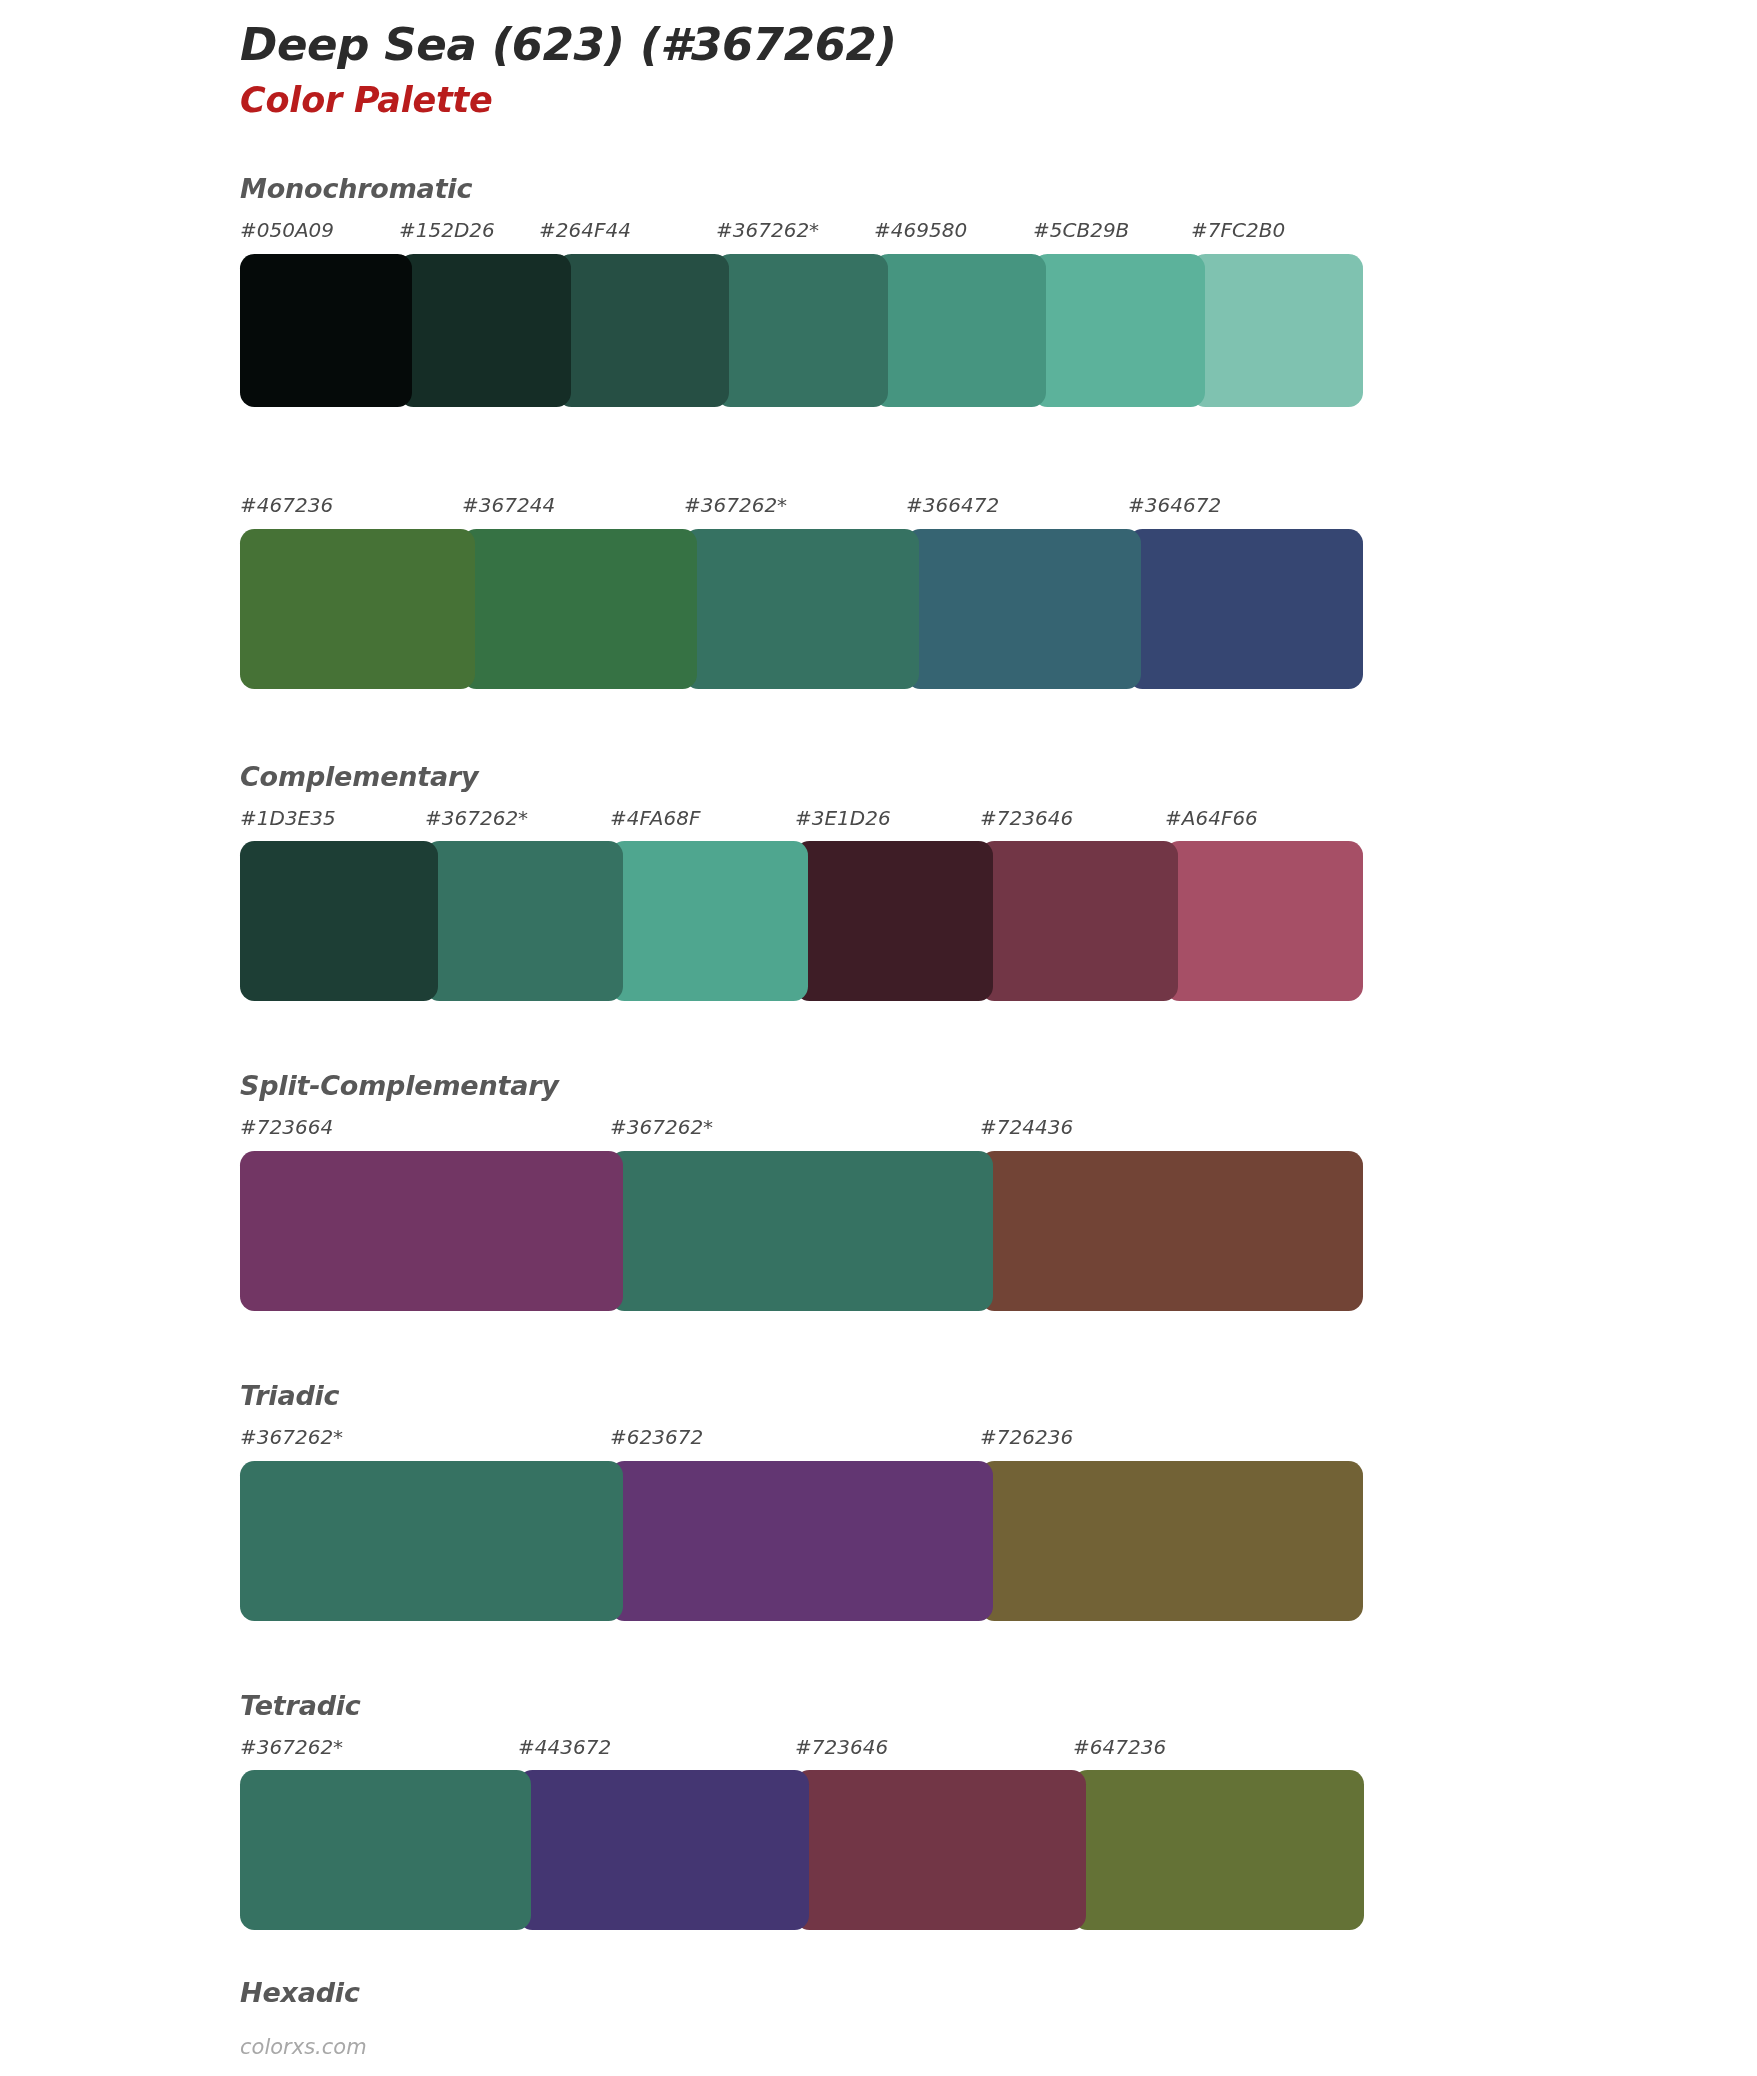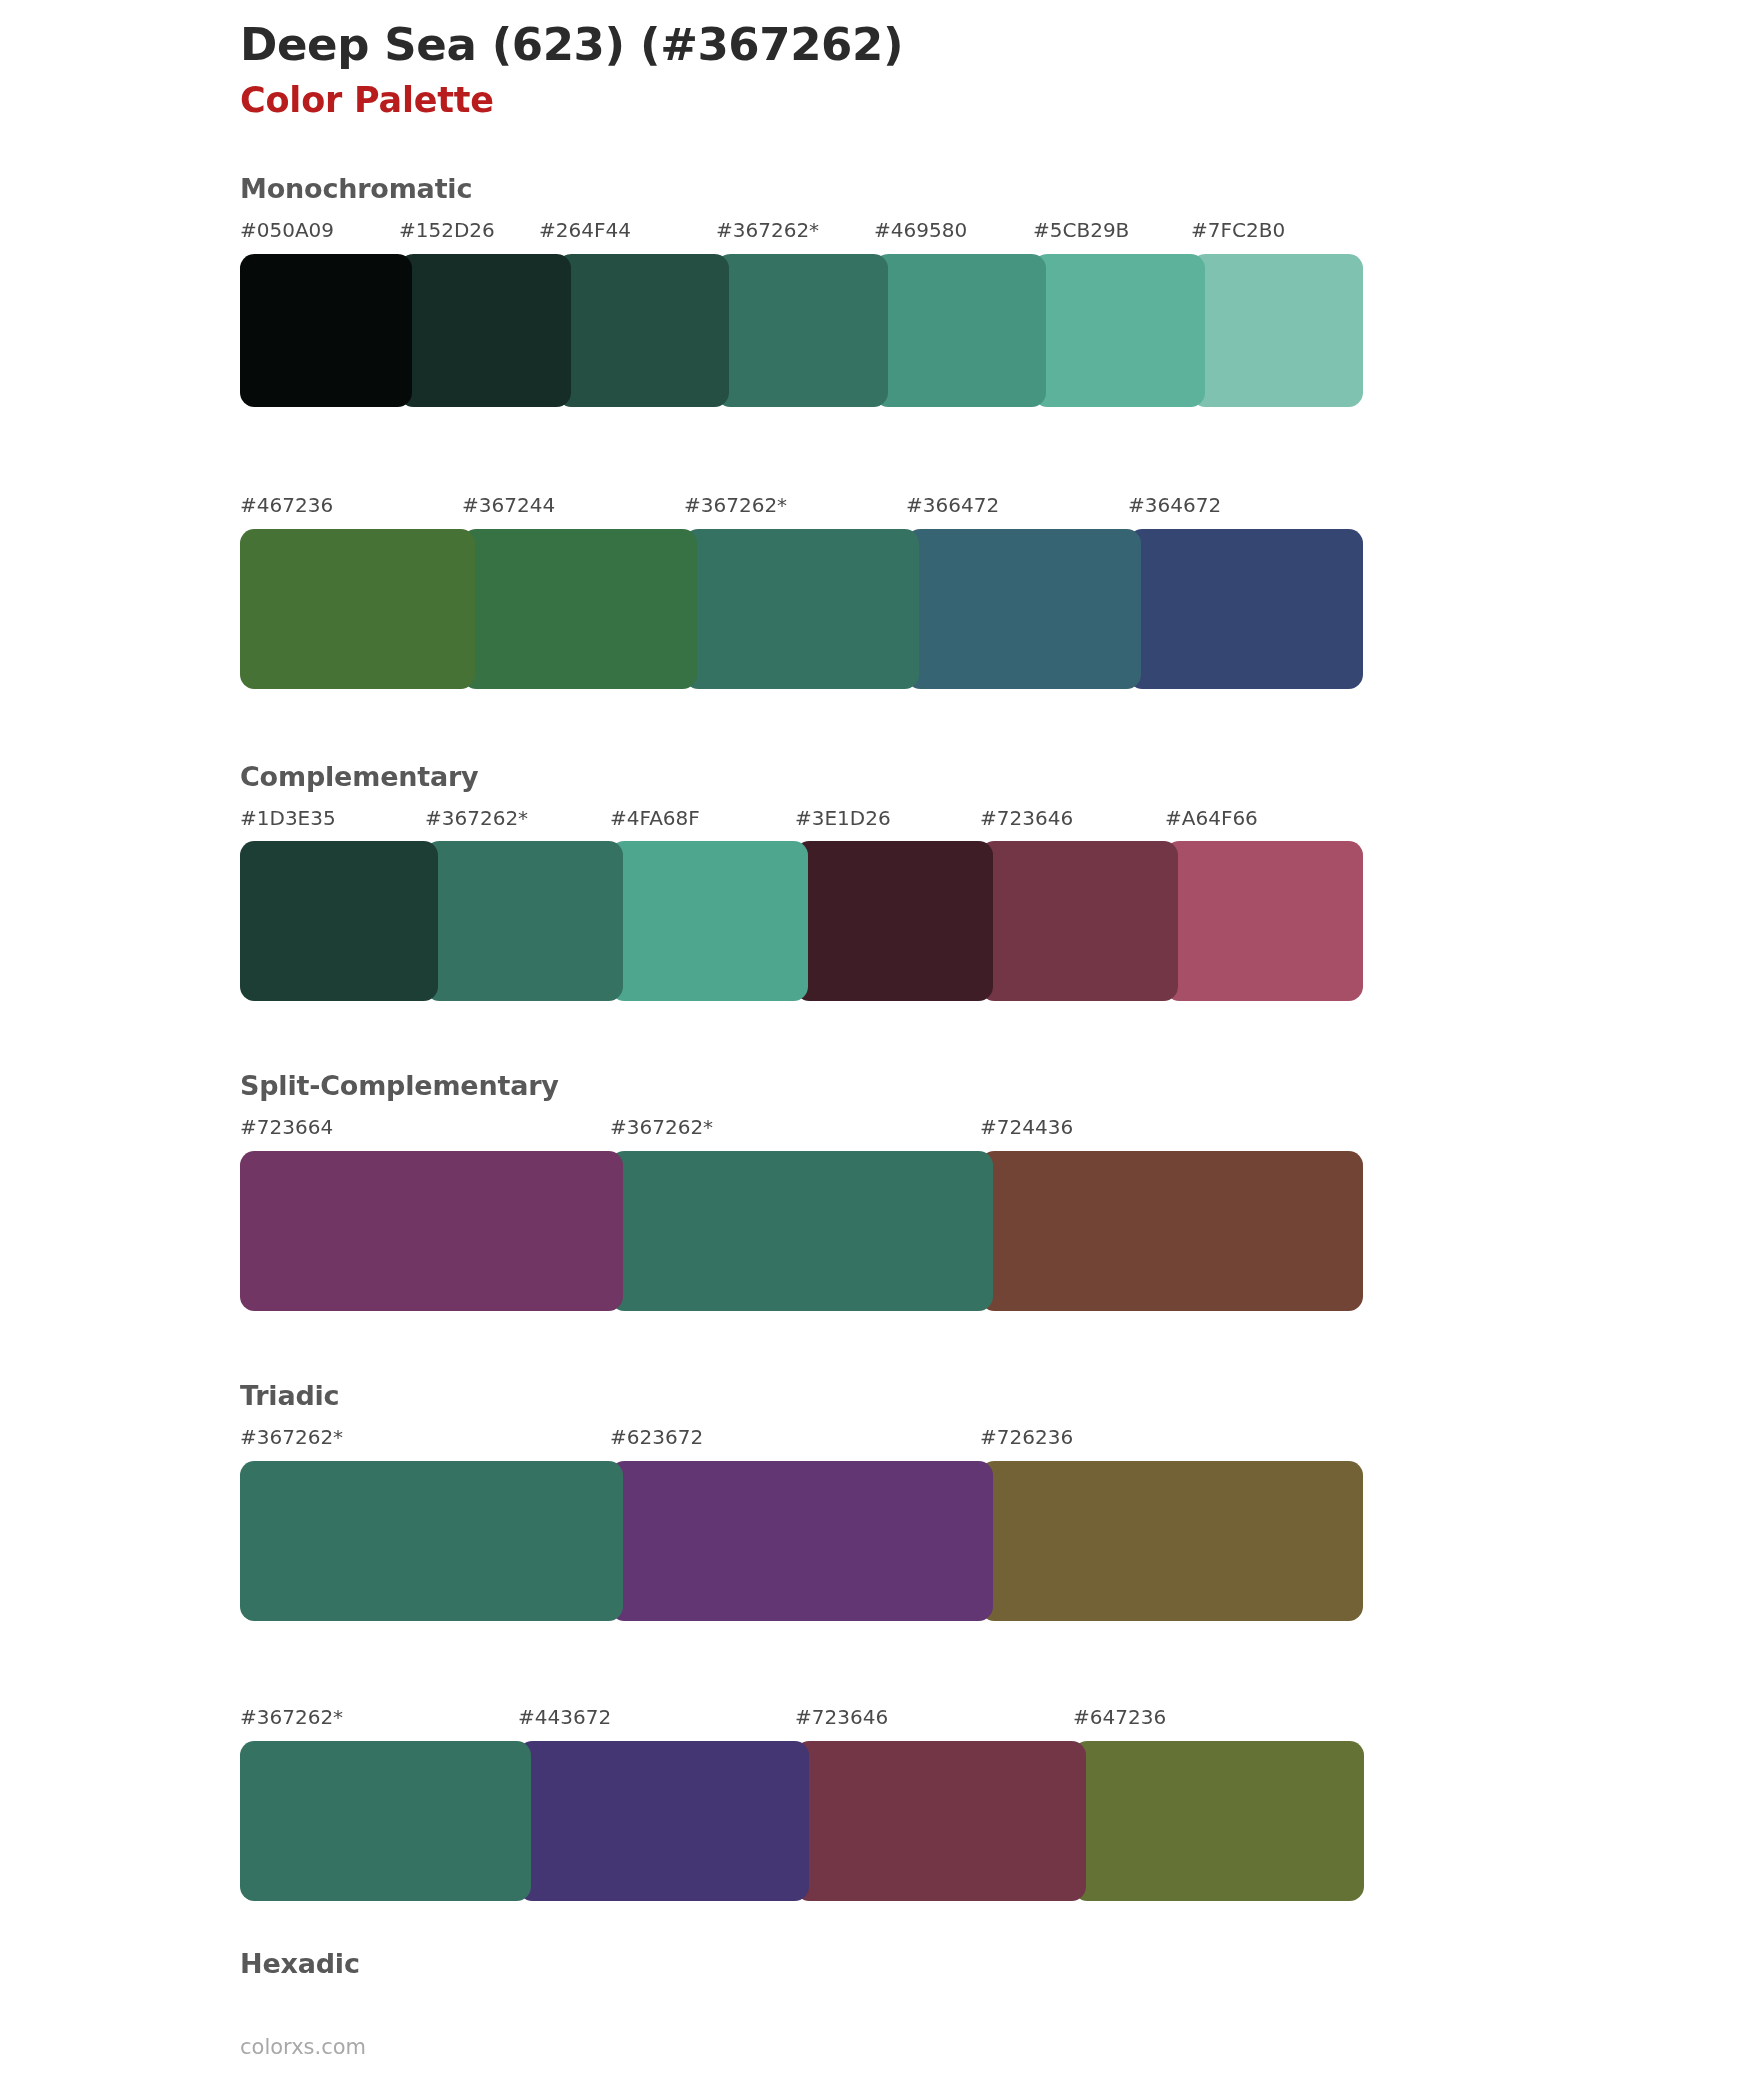--- a/index.html
+++ b/index.html
@@ -10,20 +10,21 @@
     background: #ffffff;
     font-family: "DejaVu Sans", "Liberation Sans", sans-serif;
   }
 
   #page {
     position: relative;
     width: 1663px;
     height: 2077px;
     background: #ffffff;
     overflow: hidden;
+    font-style: italic;
   }
 
   
   .header {
     position: absolute;
     left: 240px;
     top: 17.6px;
     width: 1358px;
   }
 
@@ -211,20 +212,21 @@
           <div class="hex-label" style="left: 740px;">#726236</div>
         </div>
         <div class="swatch-row h-tri">
           <div class="swatch" title="#367262*" style="left: 0px; width: 383px; background: rgb(54, 114, 98); z-index: 3;"></div>
           <div class="swatch" title="#623672" style="left: 370px; width: 383px; background: rgb(98, 54, 114); z-index: 2;"></div>
           <div class="swatch" title="#726236" style="left: 740px; width: 383px; background: rgb(114, 98, 54); z-index: 1;"></div>
         </div>
       </div>
       <div style="height: 70px;"></div>
       <div class="section">
+        <div class="section-title">Tetradic</div>
         <div class="labels">
           <div class="hex-label" style="left: 0px;">#367262*</div>
           <div class="hex-label" style="left: 278px;">#443672</div>
           <div class="hex-label" style="left: 555px;">#723646</div>
           <div class="hex-label" style="left: 833px;">#647236</div>
         </div>
         <div class="swatch-row h-tet">
           <div class="swatch" title="#367262*" style="left: 0px; width: 291px; background: rgb(54, 114, 98); z-index: 4;"></div>
           <div class="swatch" title="#443672" style="left: 278px; width: 291px; background: rgb(68, 54, 114); z-index: 3;"></div>
           <div class="swatch" title="#723646" style="left: 555px; width: 291px; background: rgb(114, 54, 70); z-index: 2;"></div>

